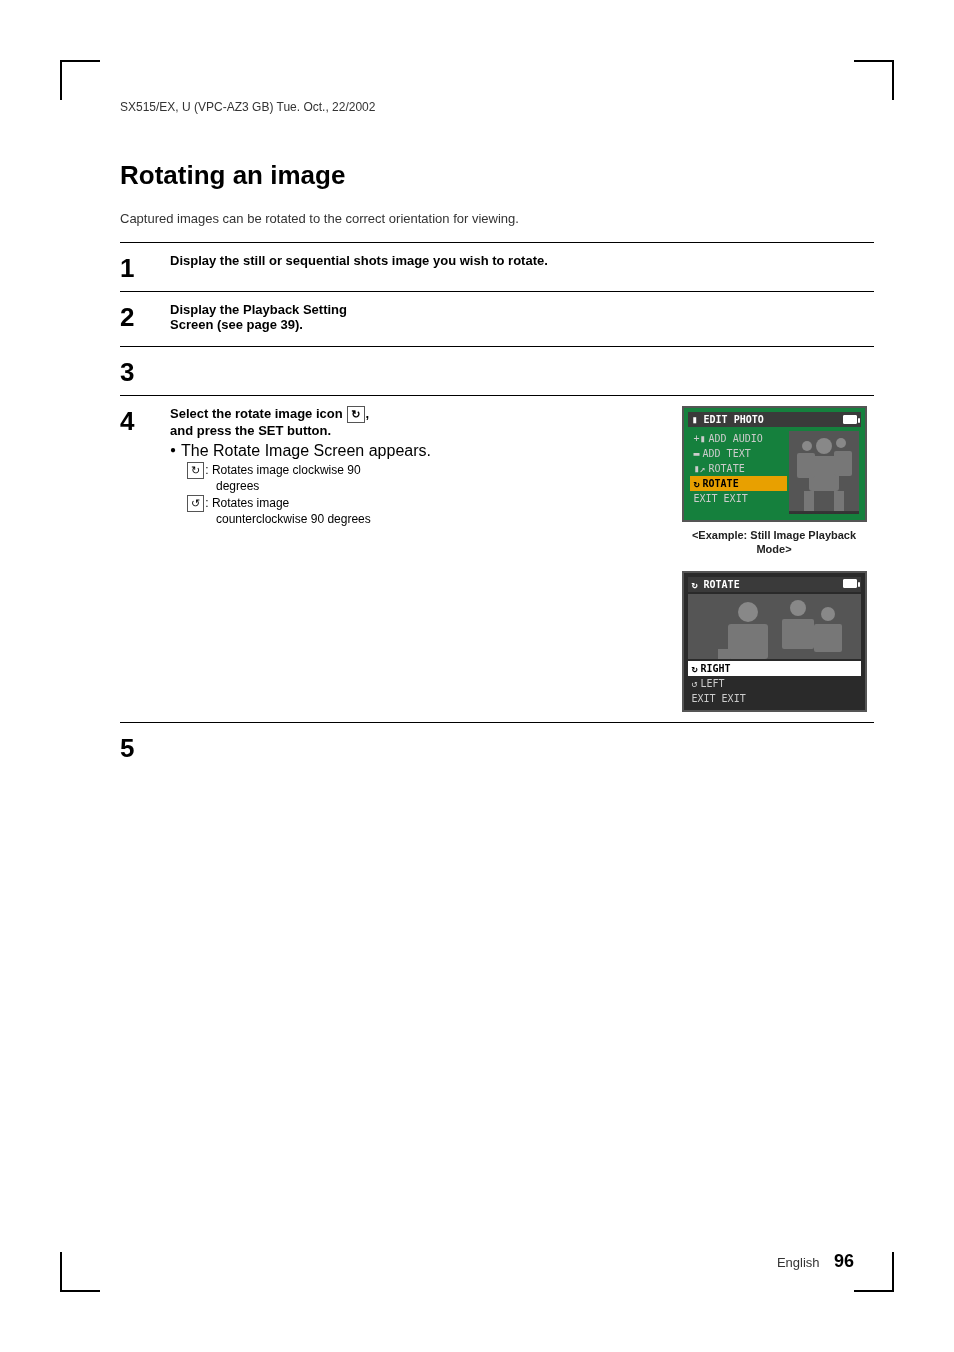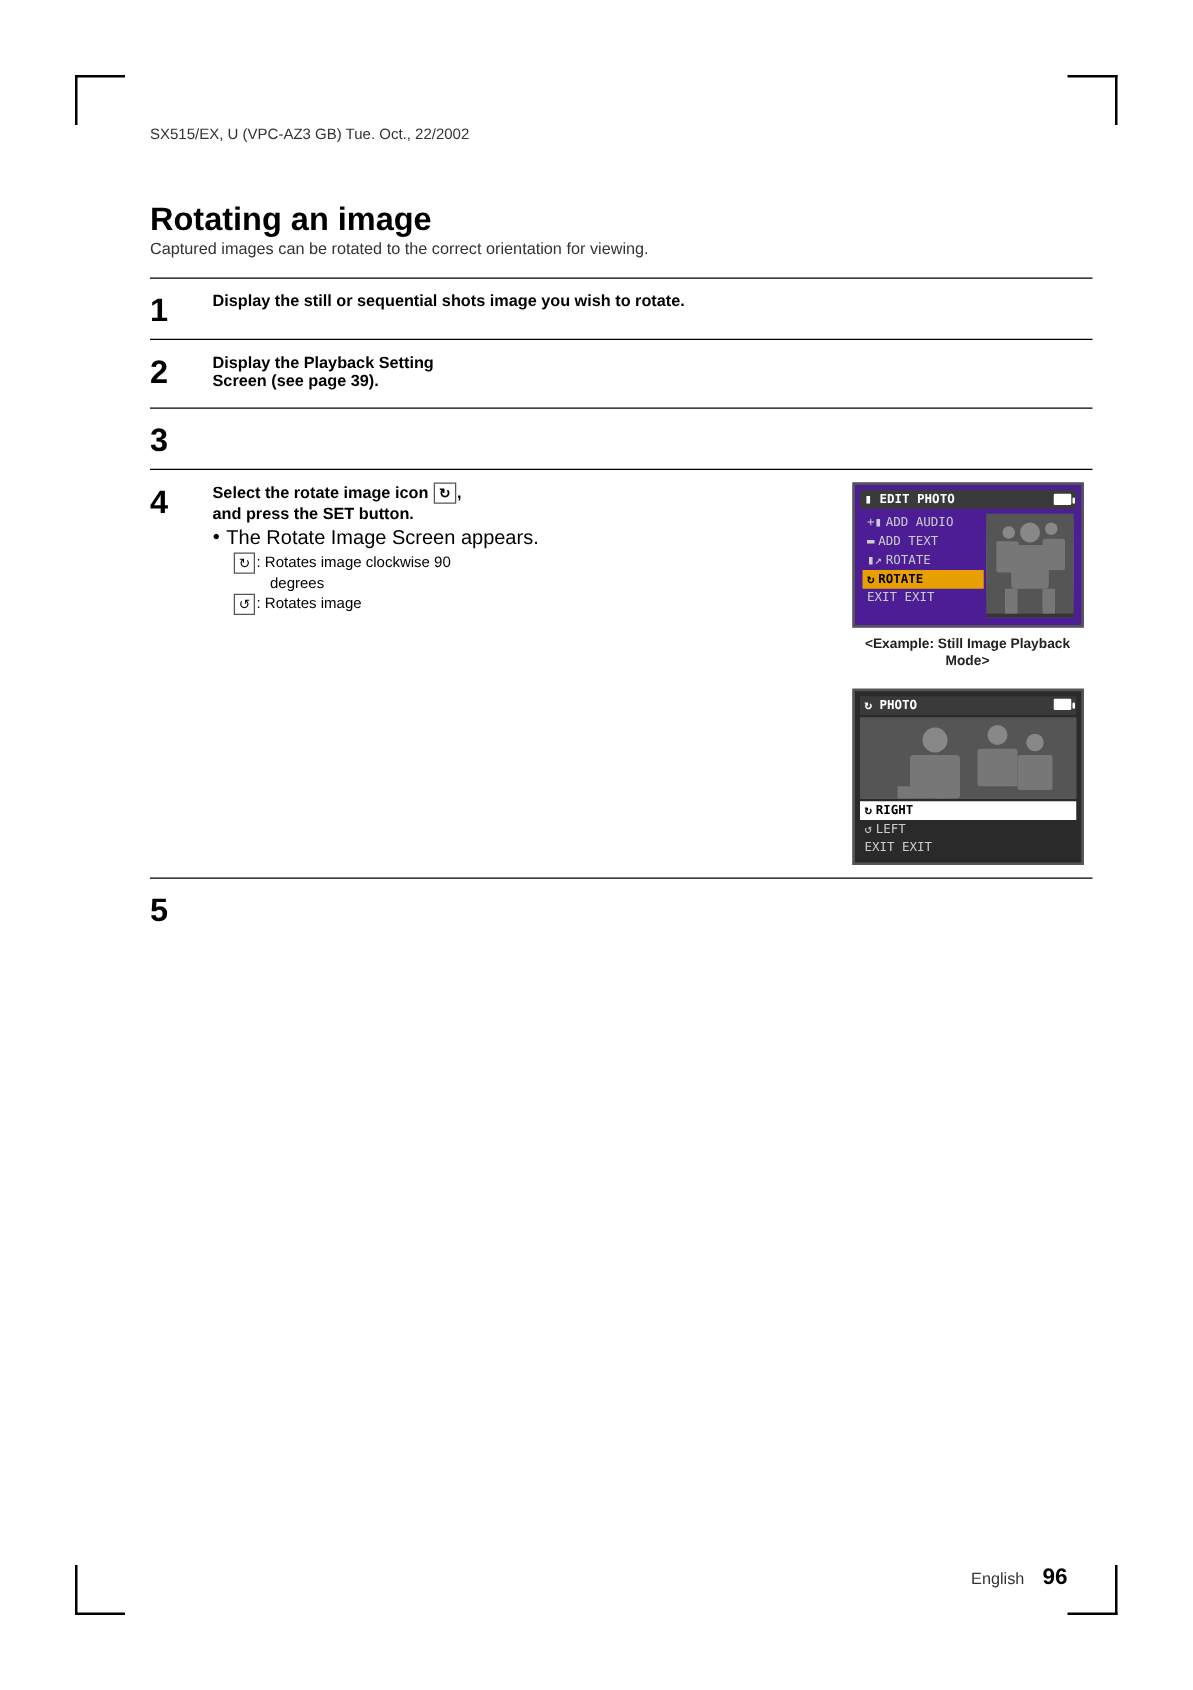--- a/index.html
+++ b/index.html
@@ -38,21 +38,21 @@
       position: absolute;
       top: 160px;
       left: 120px;
       right: 80px;
     }
 
     
     .page-title {
       font-size: 26px;
       font-weight: bold;
-      margin-bottom: 0;
+      margin-bottom: 20px;
     }
 
     .page-subtitle {
       font-size: 13px;
       color: #333;
       margin-bottom: 16px;
     }
 
     
     .divider {
@@ -124,21 +124,21 @@
       width: 200px;
       display: flex;
       flex-direction: column;
       align-items: center;
       margin-left: 20px;
     }
 
     
     .camera-screen {
       width: 185px;
-      background: #4c1d95;
+      background: #15803d;
       border: 2px solid #555;
       padding: 4px;
       font-family: monospace;
       color: #fff;
       font-size: 11px;
       position: relative;
     }
 
     .camera-screen .screen-header {
       display: flex;
@@ -332,20 +332,21 @@
           <span>
             <span class="bordered-icon">↻</span>: Rotates image clockwise 90
           </span>
         </div>
         <div style="margin-left:46px; font-size:12px;">degrees</div>
         <div class="sub-bullet">
           <span>
             <span class="bordered-icon">↺</span>: Rotates image
           </span>
         </div>
+        <div style="margin-left:46px; font-size:12px;">counterclockwise 90 degrees</div>
       </div>
     </div>
     <div class="step-right">
 
       <div class="camera-screen">
         <div class="screen-header">
           <span>▮ EDIT PHOTO</span>
           <div class="battery-icon"></div>
         </div>
         <div style="display:flex;">
@@ -387,21 +388,21 @@
             </div>
           </div>
         </div>
       </div>
       <div class="screen-caption">
         &lt;Example: Still Image Playback<br>Mode&gt;
       </div>
 
       <div class="camera-screen2" style="margin-top:14px;">
         <div class="screen2-header">
-          <span>↻ PHOTO</span>
+          <span>↻ ROTATE</span>
           <div class="battery-icon"></div>
         </div>
         <div class="screen2-photo">
           <svg width="177" height="65" viewBox="0 0 177 65">
             <rect width="177" height="65" fill="#555"></rect>
             <circle cx="60" cy="18" r="10" fill="#888"></circle>
             <rect x="40" y="30" width="40" height="35" rx="3" fill="#777"></rect>
             <rect x="30" y="55" width="12" height="20" fill="#777"></rect>
             <rect x="60" y="55" width="12" height="20" fill="#777"></rect>
             <circle cx="110" cy="14" r="8" fill="#888"></circle>

